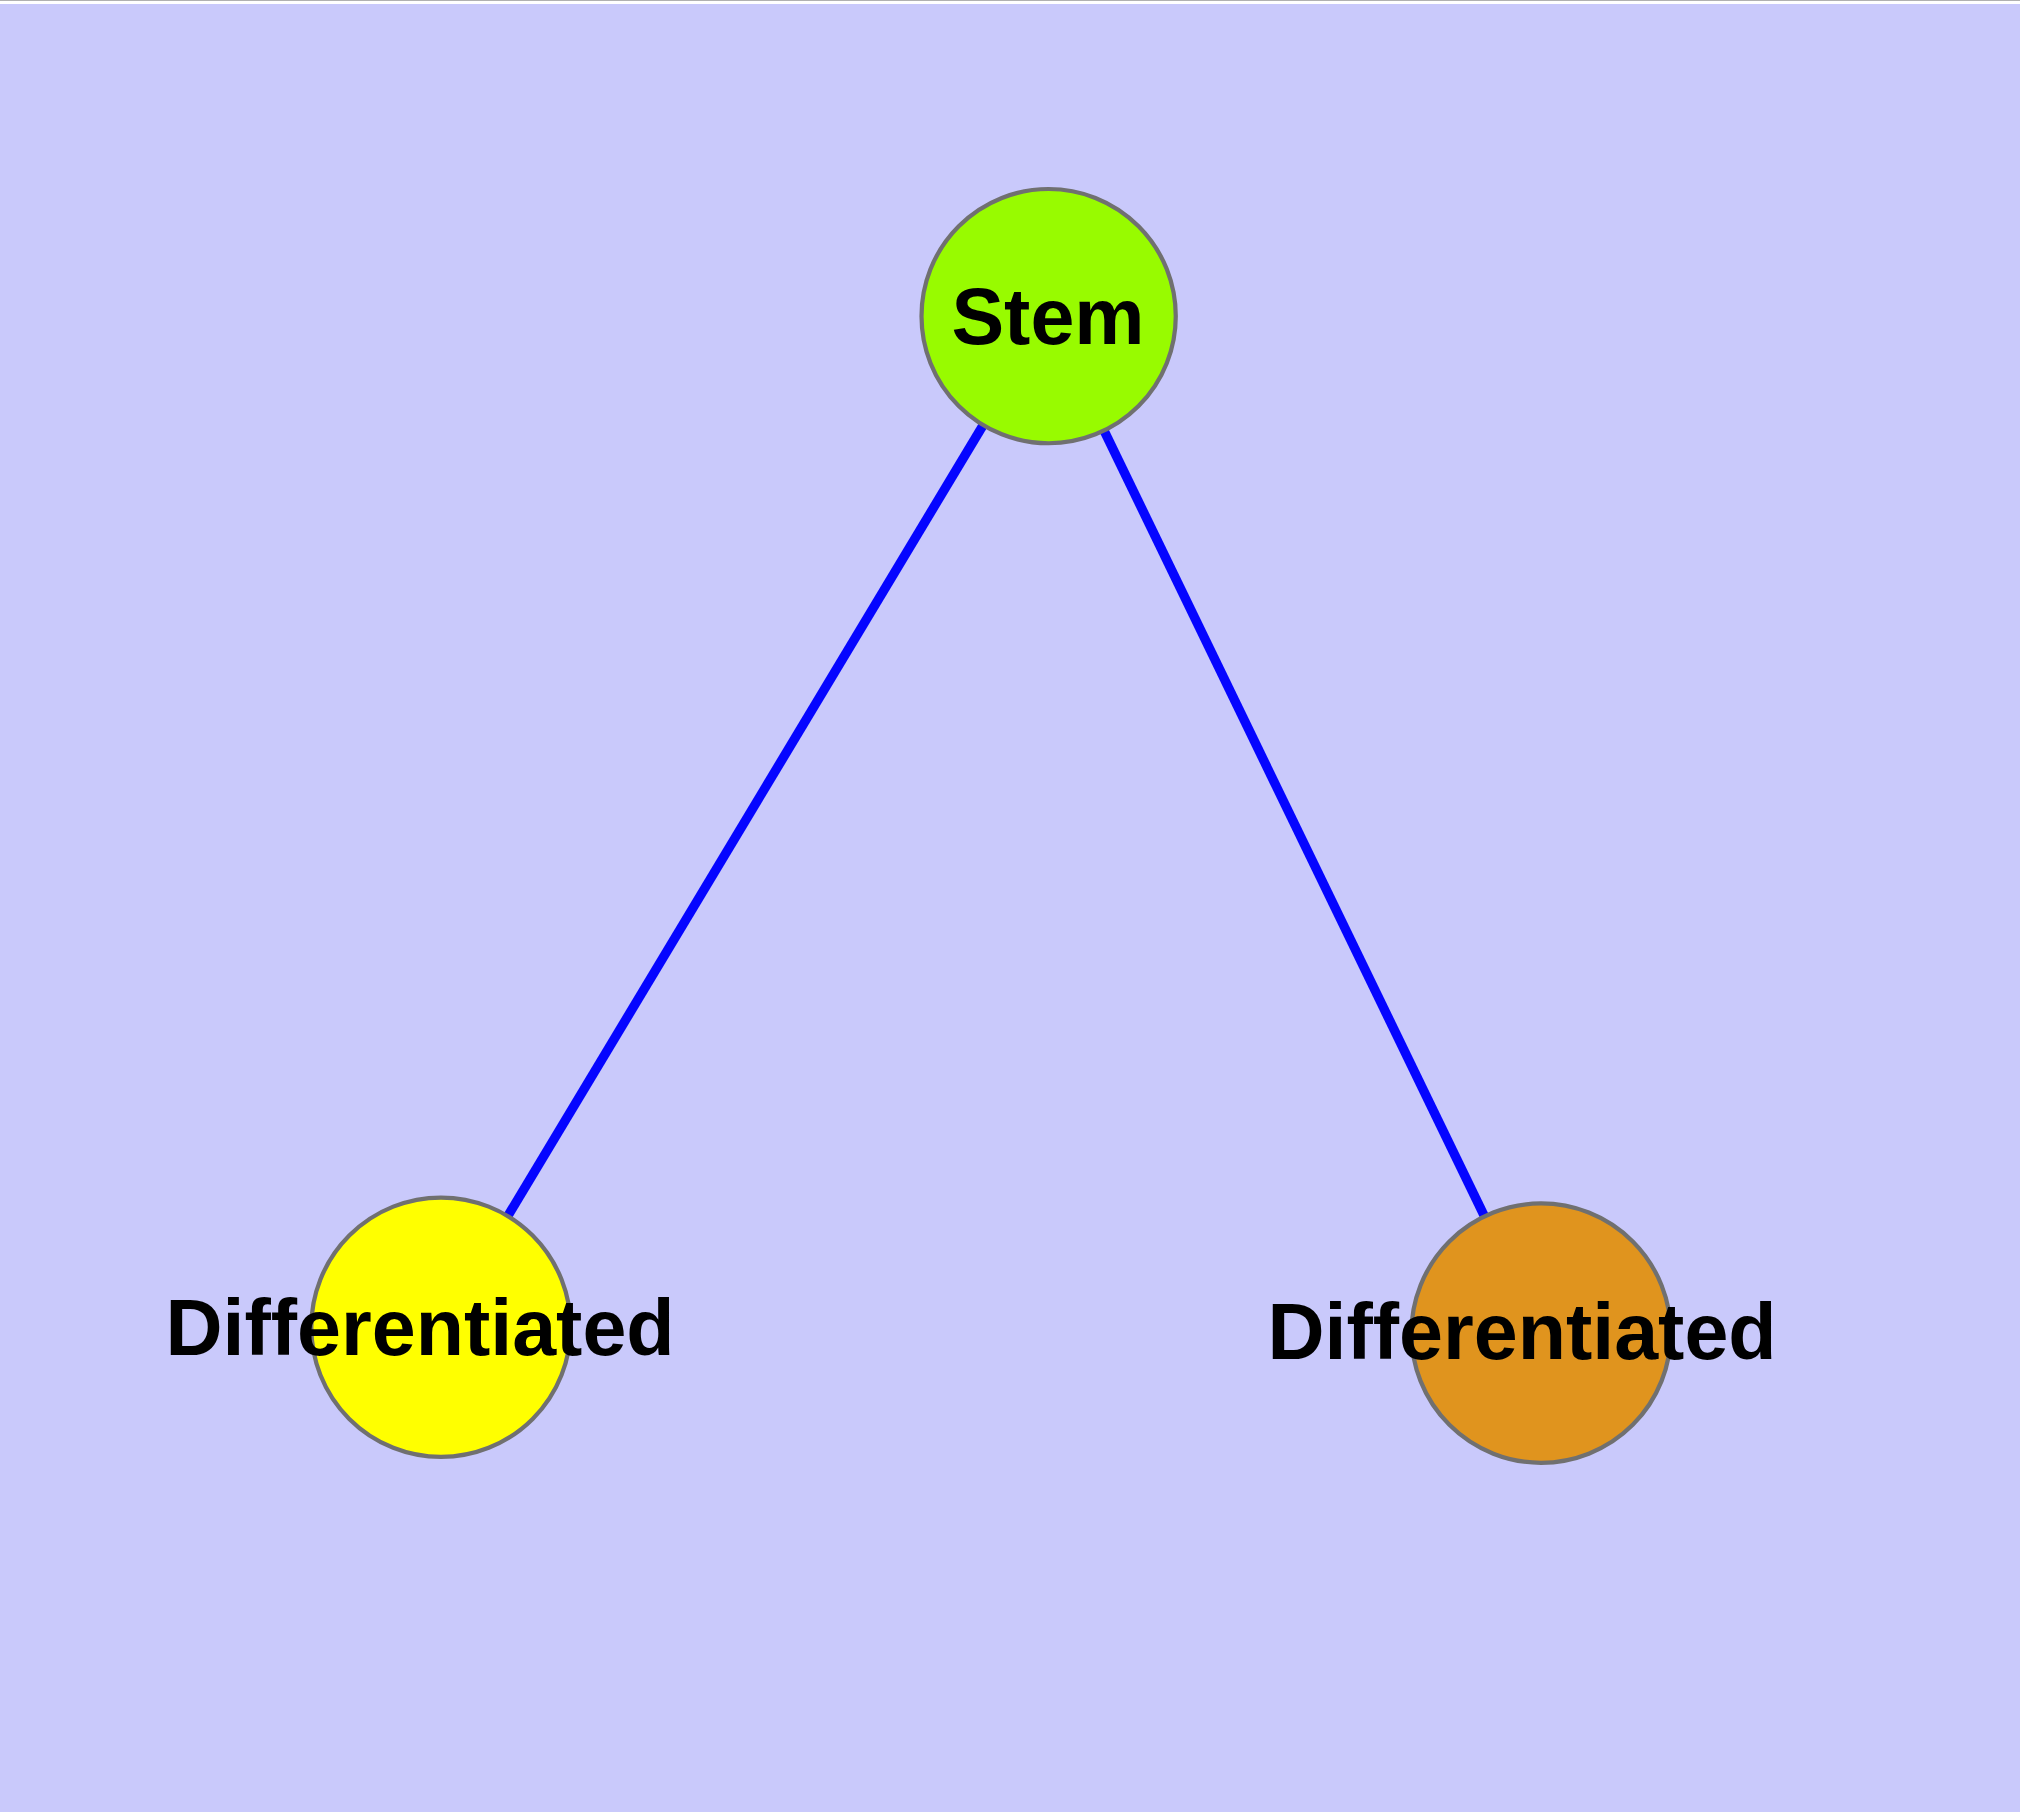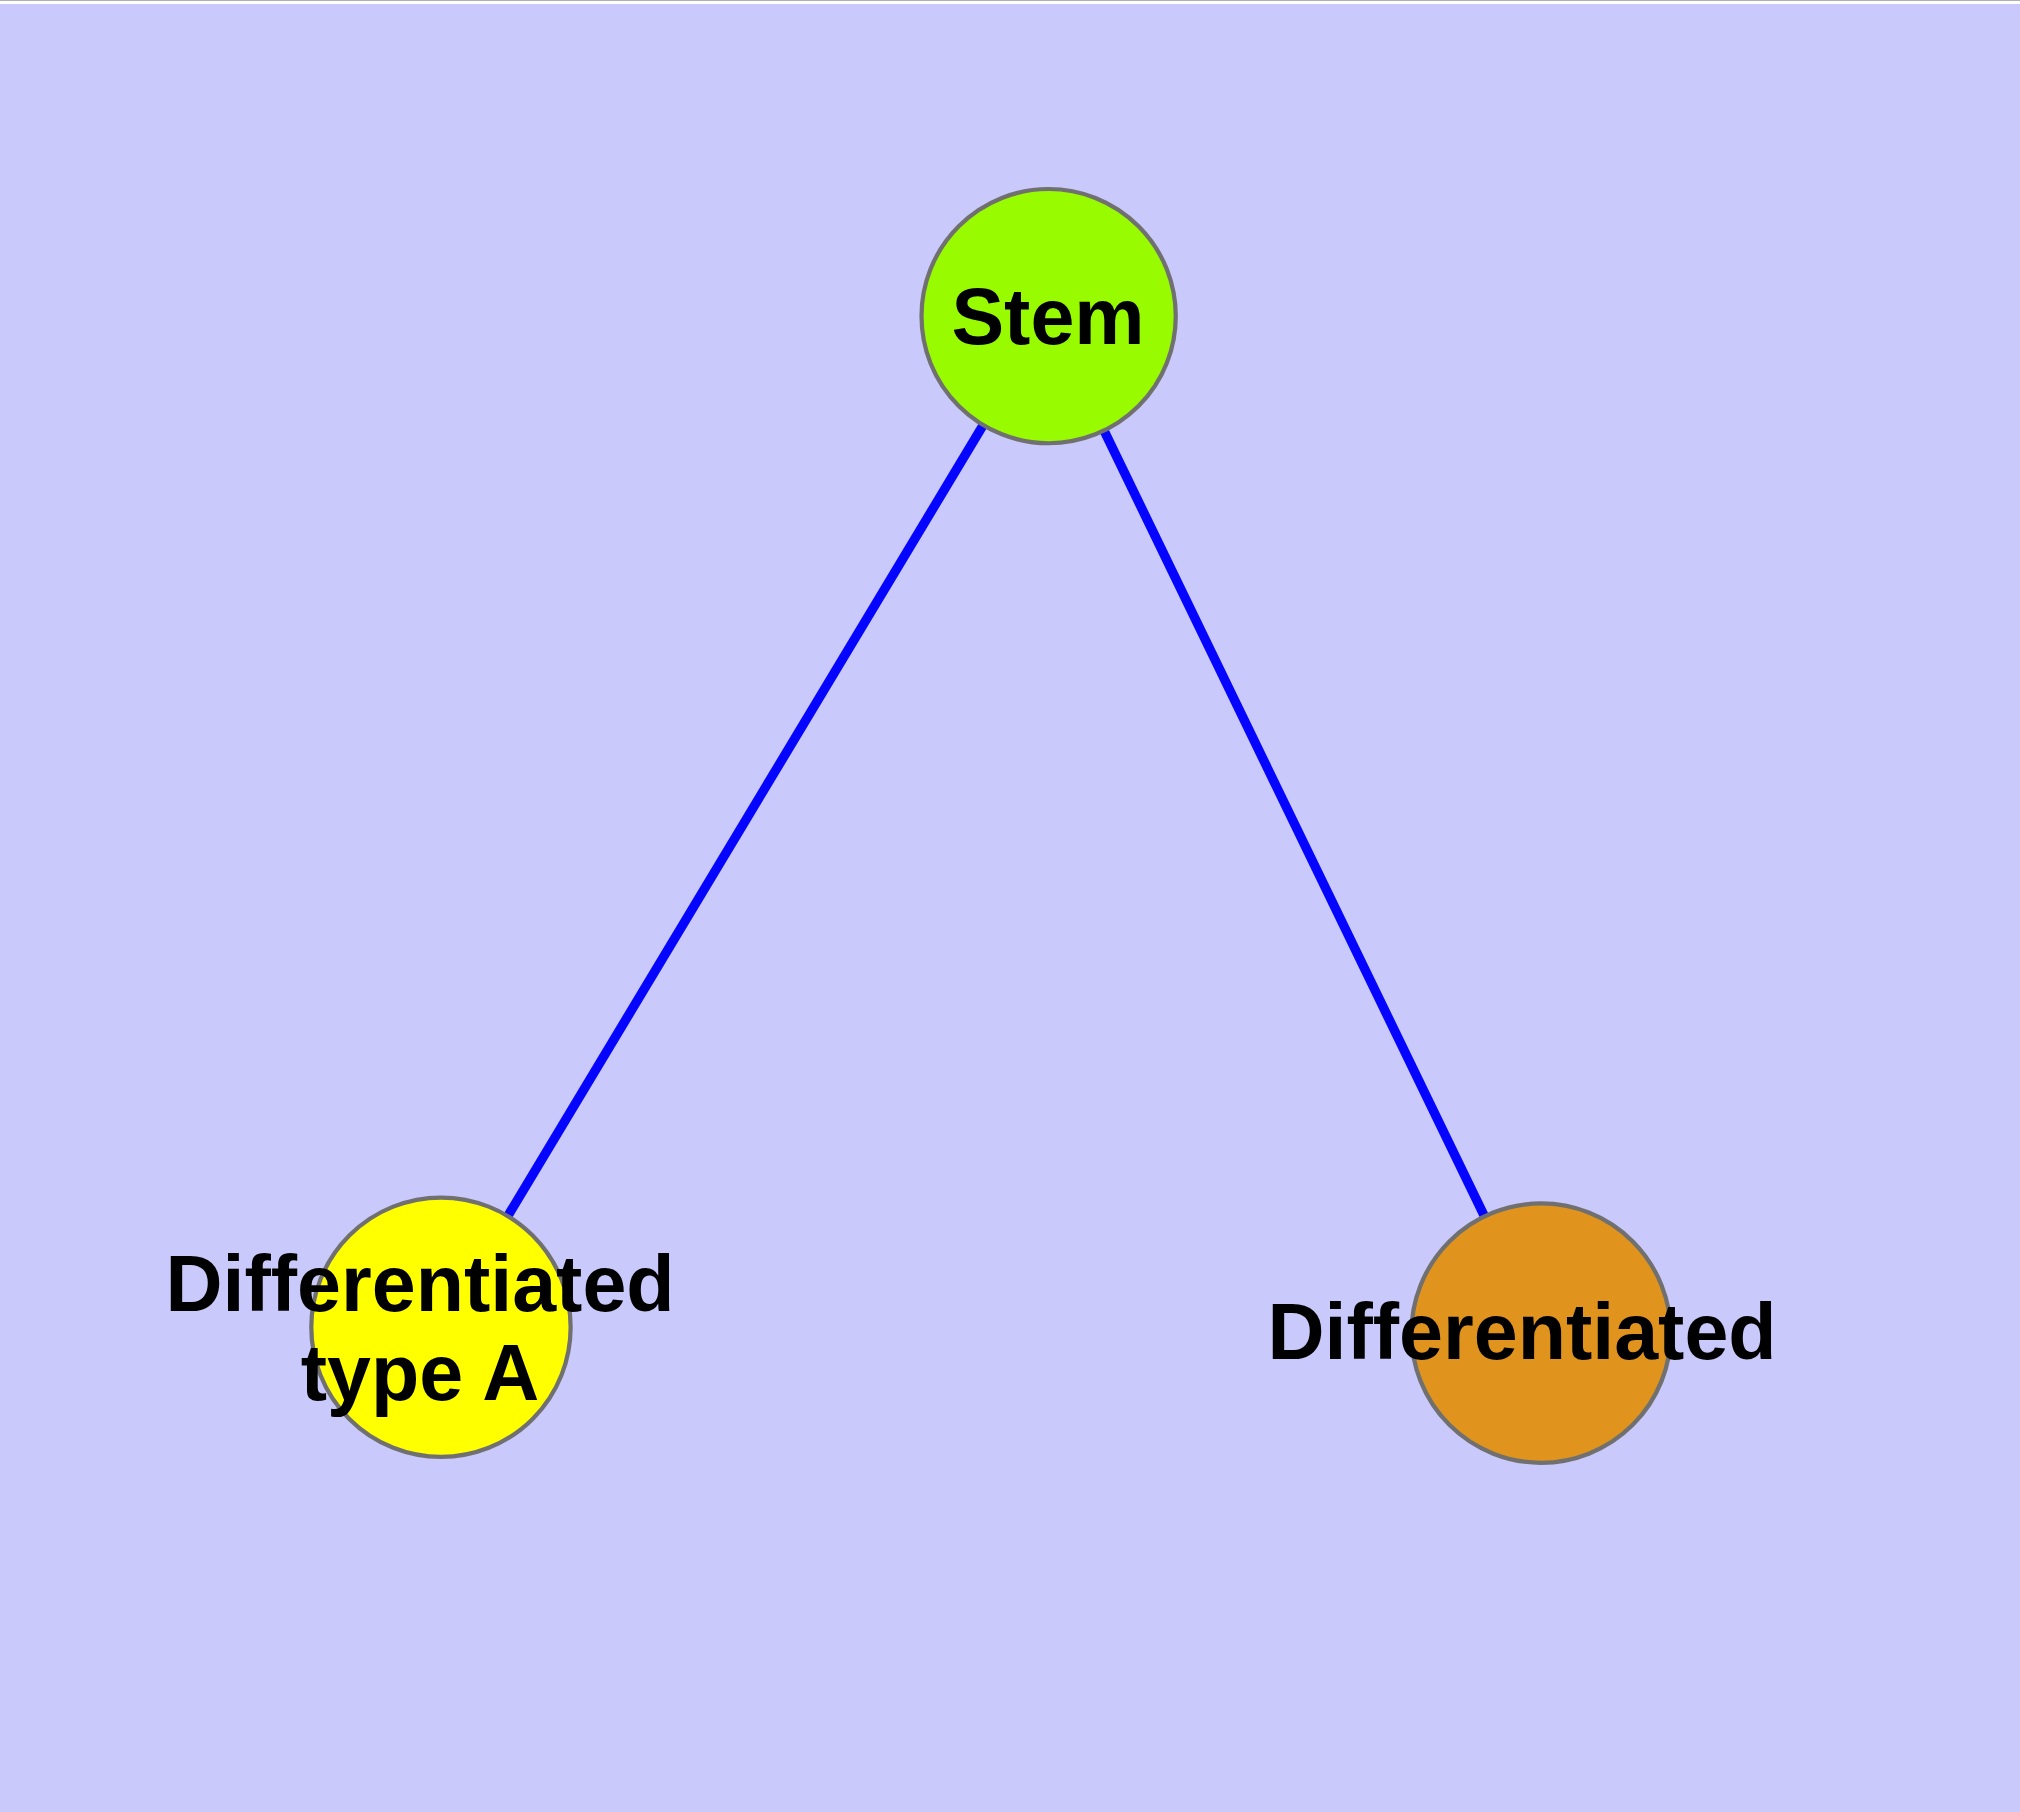--- a/index.html
+++ b/index.html
@@ -64,21 +64,20 @@
     <circle cx="520" cy="1566" r="153" stroke-width="5" fill="#ffff00" stroke="#707070"></circle>
     <circle cx="1818" cy="1573" r="153" stroke-width="5" fill="#e0941e" stroke="#707070"></circle>
   </svg>
 
   <div class="node-label label-stem">
     <span>Stem</span>
   </div>
 
   <div class="node-label label-a">
     <span>Differentiated</span>
-    <span>type A</span>
   </div>
 
   <div class="node-label label-b">
     <span>Differentiated</span>
   </div>
 
 </div>
 
 
 </body></html>

